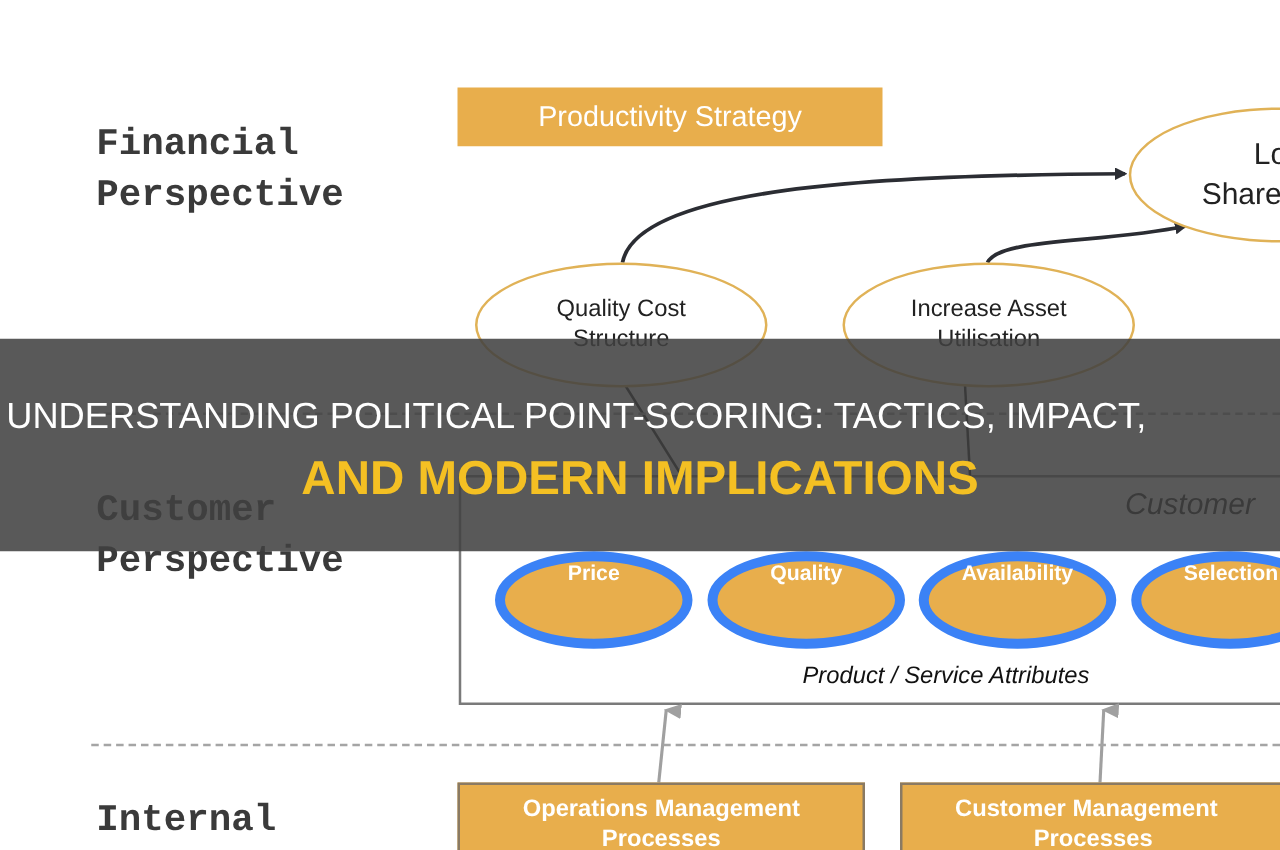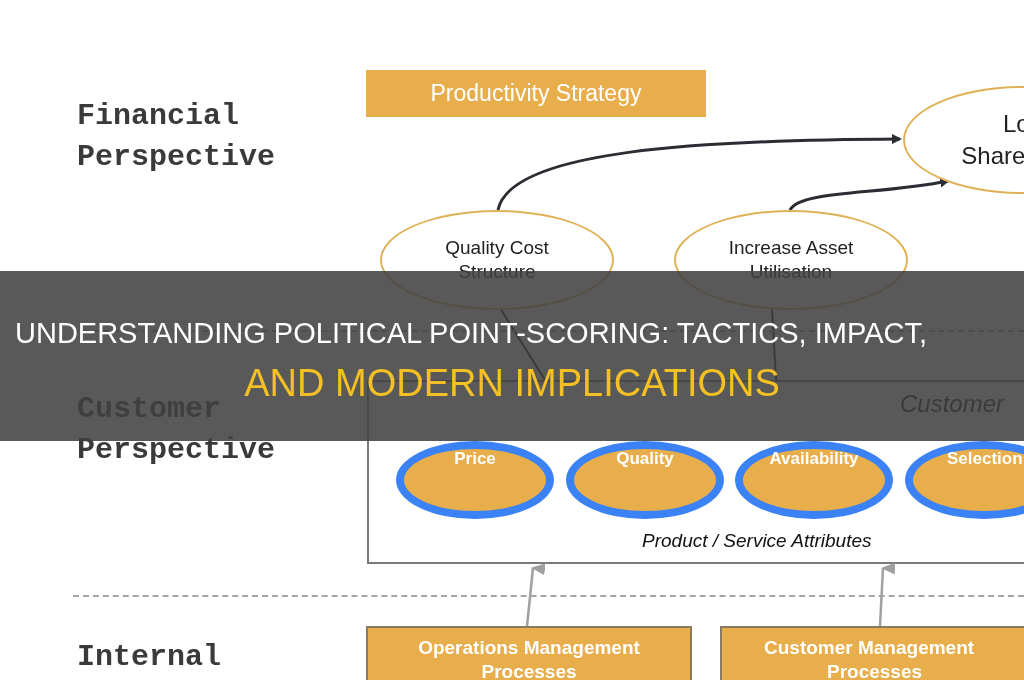--- a/index.html
+++ b/index.html
@@ -9,22 +9,22 @@
   .oval-outline { position:absolute; border:2px solid #e0b257; border-radius:50%; background:#fff; display:flex; align-items:center; justify-content:center; text-align:center; color:#222; font-size:19px; line-height:24px; box-sizing:border-box; }
   .oval-fill { position:absolute; border:8px solid #3b82f6; border-radius:50%; background:#e8ae4c; display:flex; align-items:flex-start; justify-content:center; color:#ffffff; font-weight:bold; font-size:17px; box-sizing:border-box; width:158px; height:78px; top:441px; }
   .cust-box { position:absolute; left:367px; top:380px; width:700px; height:184px; border:2px solid #7a7a7a; box-sizing:border-box; }
   .cust-label { position:absolute; left:900px; top:390px; font-style:italic; font-size:24px; color:#111; white-space:nowrap; }
   .attr-label { position:absolute; left:0; width:1024px; top:530px; font-style:italic; font-size:19px; color:#111; }
   .attr-label span { position:absolute; left:642px; white-space:nowrap; }
   .dash { position:absolute; left:73px; width:951px; height:0; border-top:2px dashed #a5a5a5; }
   .proc { position:absolute; top:626px; height:70px; background:#e8ae4c; border:2px solid #8a7a63; box-sizing:border-box; color:#fff; font-weight:bold; font-size:19px; line-height:24px; text-align:center; padding-top:8px; }
   svg.lines { position:absolute; left:0; top:0; }
   .banner { position:absolute; left:0; top:271px; width:1024px; height:170px; background:rgba(64,64,64,0.87); }
-  .banner-line1 { position:absolute; left:15px; width:844px; top:317px; text-align:center; color:#ffffff; font-size:29px; letter-spacing:0px; white-space:nowrap; }
-  .banner-line2 { position:absolute; left:0; width:1024px; top:362px; text-align:center; color:#f4c023; font-size:38px; white-space:nowrap; }
+  .banner-line1 { position:absolute; left:5px; width:844px; top:317px; text-align:center; color:#ffffff; font-size:29px; letter-spacing:0px; white-space:nowrap; }
+  .banner-line2 { position:absolute; left:0; width:1024px; top:362px; text-align:center; color:#f4c023; font-size:38px; white-space:nowrap;font-weight:bold; }
 </style>
 </head>
 <body>
 
 <div class="persp" style="top:96px;">
   <div>Financial</div>
   <div>Perspective</div>
 </div>
 <div class="persp" style="top:389px;">
   <div>Customer</div>

